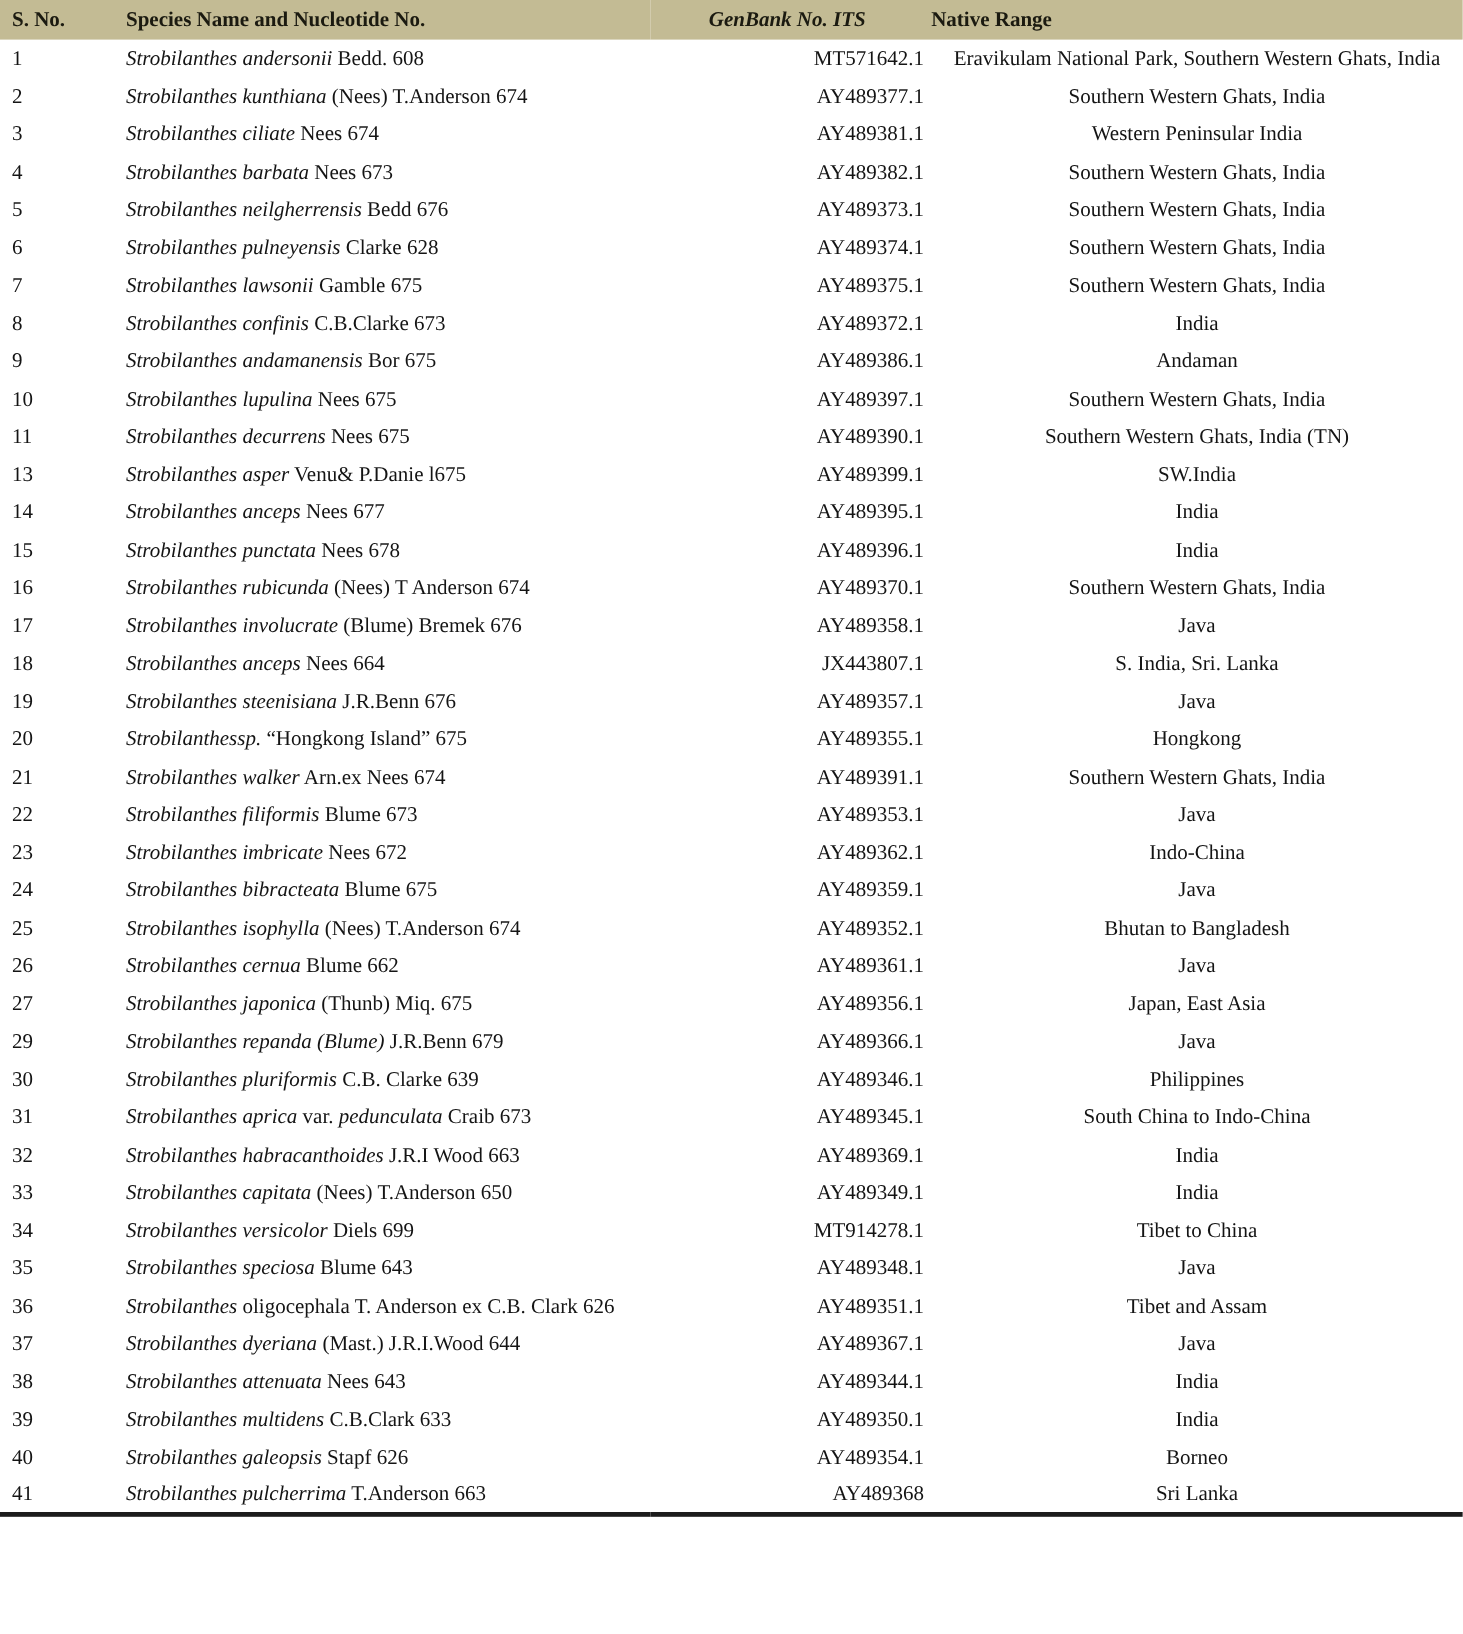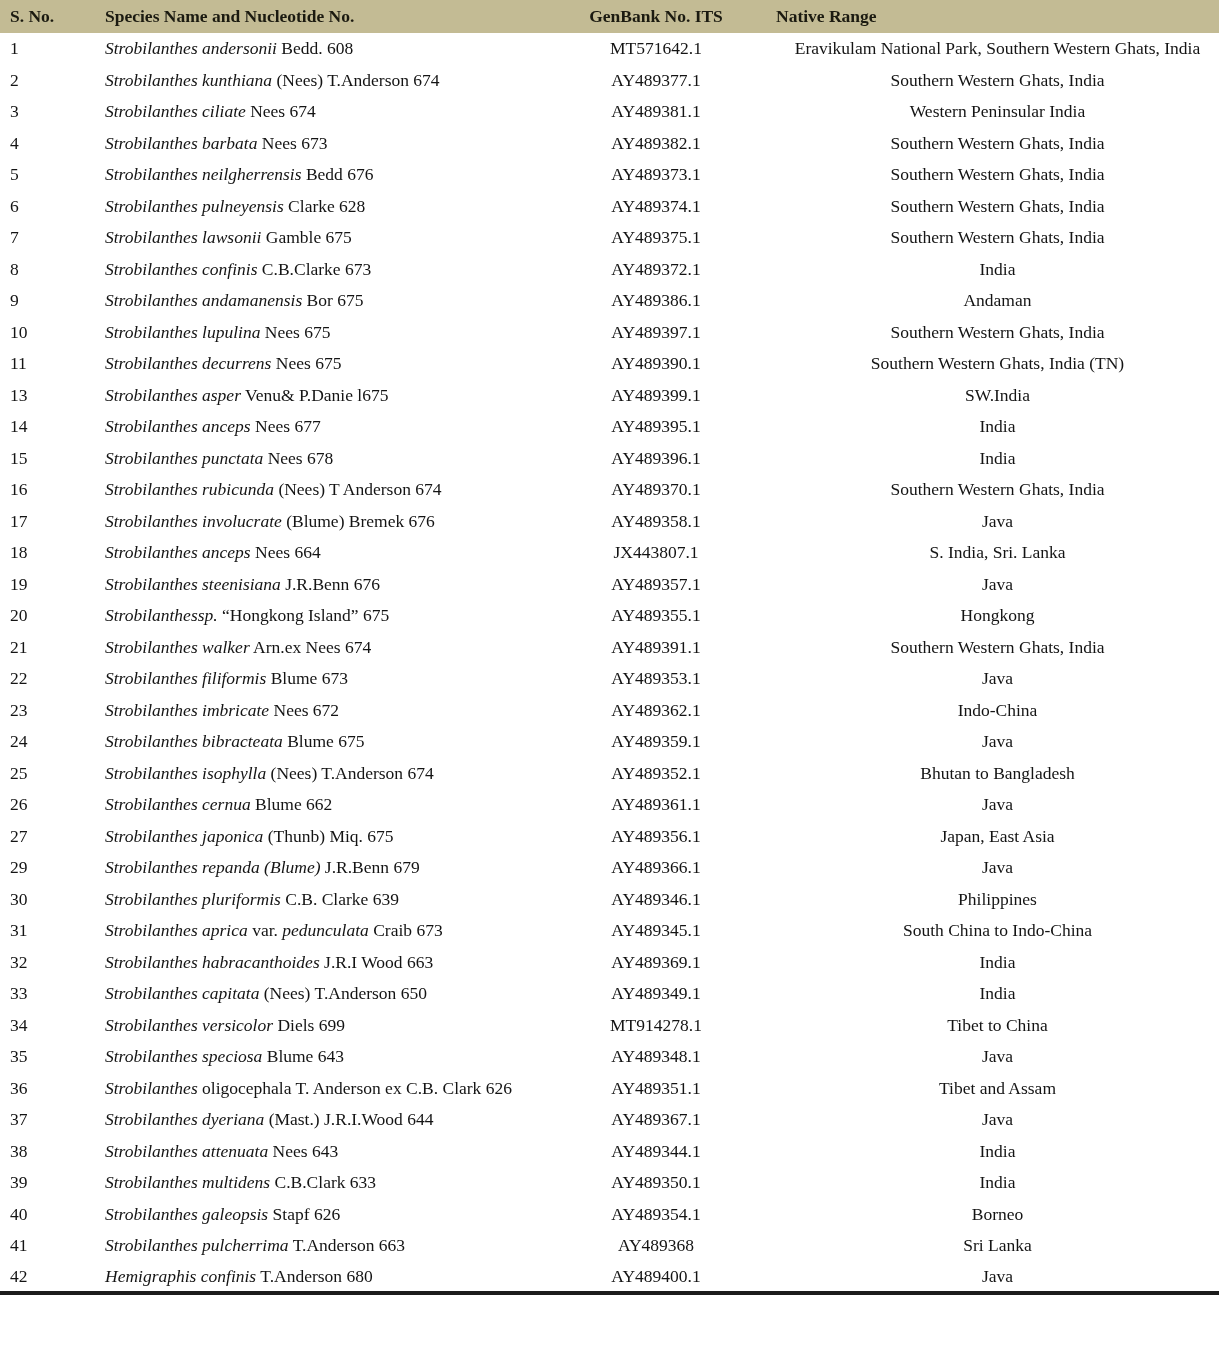--- a/index.html
+++ b/index.html
@@ -28,35 +28,35 @@
     font-weight: bold;
     font-size: 17.5px;
     text-align: left;
     vertical-align: middle;
     padding: 0;
     color: #1b1a10;
     white-space: nowrap;
   }
   th.c1 { padding-left: 10px; }
   th.c2 { padding-left: 10px; }
-  th.c3 { text-align: center; }
+  th.c3 { text-align: center; font-style: italic; }
   th.c4 { padding-left: 6px; margin-left: 48px; }
   tbody tr {
     height: 31.5px;
   }
   tbody td {
     font-size: 17.5px;
     vertical-align: middle;
     padding: 0;
     white-space: nowrap;
     color: #141414;
   }
   td.c1 { padding-left: 10px; }
   td.c2 { padding-left: 10px; }
-  td.c3 { text-align: center; }
+  td.c3 { text-align: right; }
   td.c4 { padding-left: 6px; text-align: center; }
   .it { font-style: italic; }
 </style>
 </head>
 <body>
 
 <table class="species-table">
   <colgroup>
     <col style="width:95px">
     <col style="width:447px">
@@ -299,20 +299,14 @@
         <td class="c2"><span class="it">Strobilanthes galeopsis</span><span> Stapf 626</span></td>
         <td class="c3">AY489354.1</td>
         <td class="c4">Borneo</td>
       </tr>
       <tr>
         <td class="c1">41</td>
         <td class="c2"><span class="it">Strobilanthes pulcherrima</span><span> T.Anderson 663</span></td>
         <td class="c3">AY489368</td>
         <td class="c4">Sri Lanka</td>
       </tr>
-      <tr>
-        <td class="c1">42</td>
-        <td class="c2"><span class="it">Hemigraphis confinis</span><span> T.Anderson 680</span></td>
-        <td class="c3">AY489400.1</td>
-        <td class="c4">Java</td>
-      </tr>
     </tbody>
 </table>
 
 </body></html>

